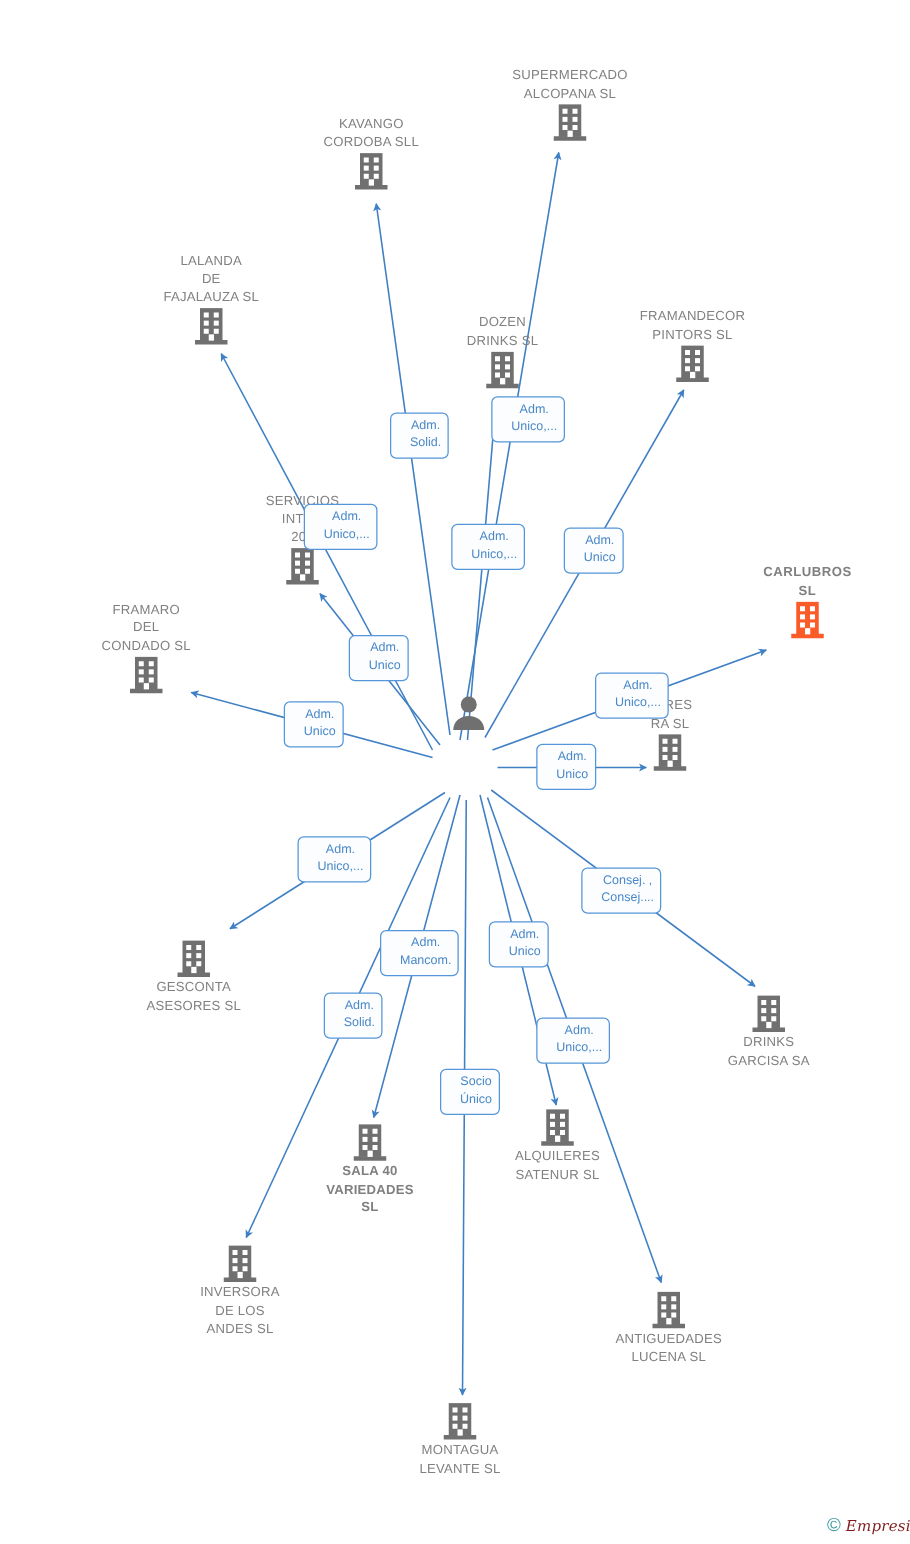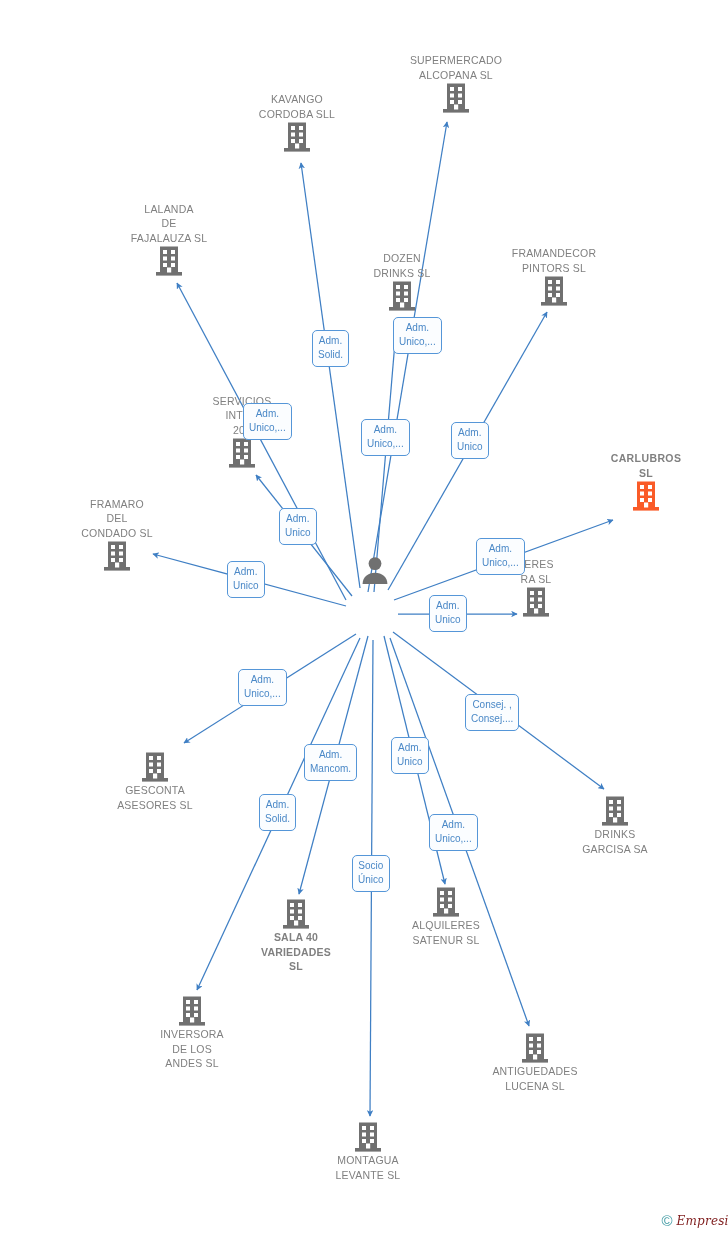--- a/index.html
+++ b/index.html
@@ -34,21 +34,21 @@
   .badge{
     position:absolute;
     box-sizing:border-box;
     background:#fbfdff;
     border:1.3px solid #5596d8;
     border-radius:5px;
     color:#4a88c7;
     font-size:10px;
     line-height:14px;
     text-align:center;
-    padding:3px 5px 4px 5px;
+    padding:3px 5px 4px 15px;
     white-space:pre-line;
     z-index:5;
   }
 
   
   #watermark{
     position:absolute;right:8px;bottom:6px;
     display:flex;align-items:center;gap:4px;
     font-size:17px;
     user-select:none;
@@ -159,21 +159,21 @@
             <rect x="6" y="1.5" width="18" height="26" fill="#707070"></rect>
             <rect x="2" y="27" width="26" height="3.6" fill="#707070"></rect>
             <rect x="9" y="5" width="4" height="4" fill="#fff"></rect>
             <rect x="17" y="5" width="4" height="4" fill="#fff"></rect>
             <rect x="9" y="11.5" width="4" height="4" fill="#fff"></rect>
             <rect x="17" y="11.5" width="4" height="4" fill="#fff"></rect>
             <rect x="9" y="18" width="4" height="4" fill="#fff"></rect>
             <rect x="17" y="18" width="4" height="4" fill="#fff"></rect>
             <rect x="13" y="22.5" width="4.2" height="5" fill="#fff"></rect>
           </svg></span></div>
-      <div class="node below" style="left: 101px; top: 480.5px; margin-top: 16px;"><span class="lbl">FRAMARO
+      <div class="node below" style="left: 101px; top: 480.5px;"><span class="lbl">FRAMARO
 DEL
 CONDADO  SL</span><span class="glyph"><svg width="30" height="32" viewBox="0 0 30 32" aria-hidden="true">
             <rect x="6" y="1.5" width="18" height="26" fill="#707070"></rect>
             <rect x="2" y="27" width="26" height="3.6" fill="#707070"></rect>
             <rect x="9" y="5" width="4" height="4" fill="#fff"></rect>
             <rect x="17" y="5" width="4" height="4" fill="#fff"></rect>
             <rect x="9" y="11.5" width="4" height="4" fill="#fff"></rect>
             <rect x="17" y="11.5" width="4" height="4" fill="#fff"></rect>
             <rect x="9" y="18" width="4" height="4" fill="#fff"></rect>
             <rect x="17" y="18" width="4" height="4" fill="#fff"></rect>

